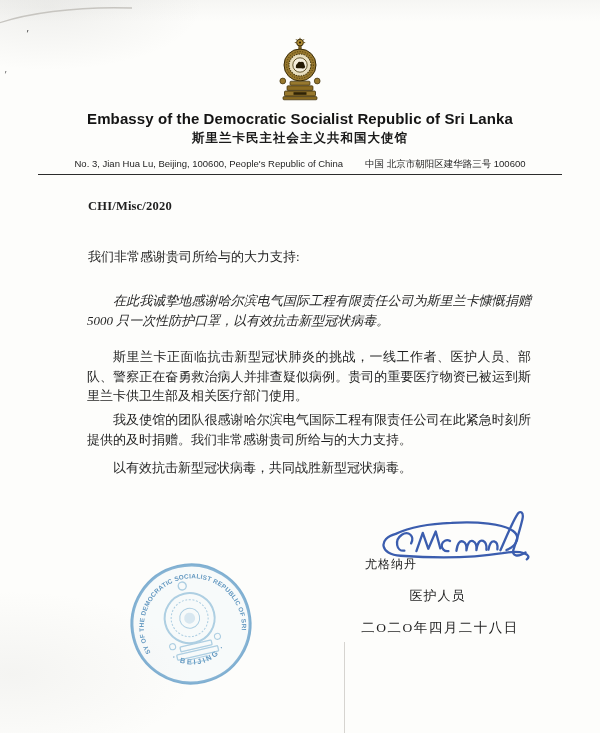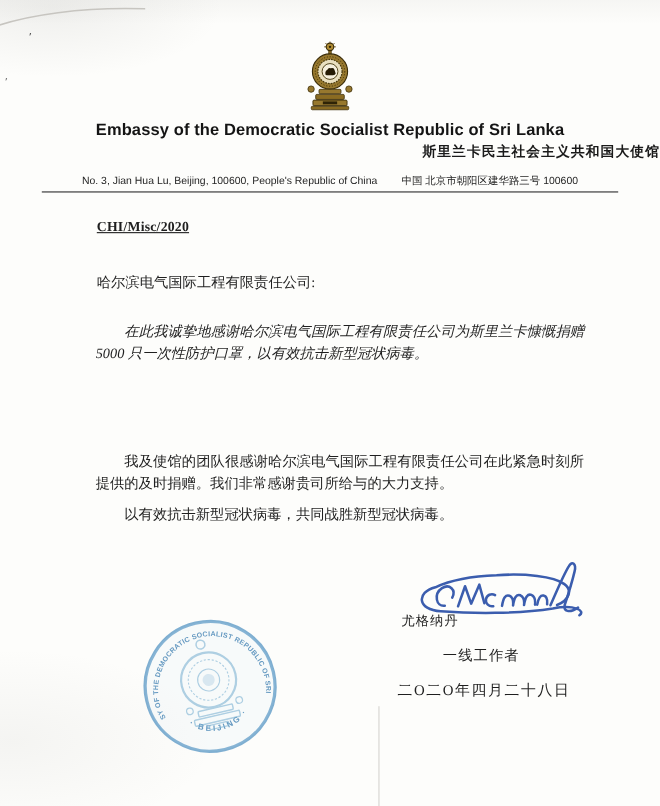--- a/index.html
+++ b/index.html
@@ -18,35 +18,35 @@
       linear-gradient(180deg, rgba(150,150,145,.07), transparent 3%);
   }
   .abs{position:absolute;}
 
   .title-en{
     left:0; right:0; top:110px; text-align:center;
     font-family:"Liberation Sans","DejaVu Sans",sans-serif;
     font-weight:bold; font-size:15px; color:#141414; letter-spacing:.1px;
   }
   .title-zh{
-    left:0; right:0; top:130px; text-align:right;
+    left:0; right:0; top:130px; text-align:center;
     font-weight:bold; font-size:12.5px; color:#1a1a1a; letter-spacing:1px;
   }
   .address{
     left:0; right:0; top:158px; text-align:center;
     font-family:"Liberation Sans","DejaVu Sans",sans-serif;
     font-size:9.5px; color:#242424;
   }
   .address .gap{display:inline-block; width:22px;}
   .rule{
     left:38px; width:524px; top:174px; height:0;
     border-top:1.6px solid #2c2c2c;
   }
   .ref{
-    left:88px; top:199px; font-size:12.5px; font-weight:600; letter-spacing:.2px;text-decoration:underline;
+    left:88px; top:199px; font-size:12.5px; font-weight:600; letter-spacing:.2px;
   }
   .recipient{
     left:88px; top:247px; font-size:13px; line-height:19px; font-weight:500;
   }
   .para{
     left:87px; width:444px; font-size:13px; line-height:19.5px;
     text-align:justify; text-indent:2em; font-weight:500;
   }
   .p1{top:291px;font-style:italic;} .p2{top:347px;} .p3{top:410px;} .p4{top:458px;}
 
@@ -101,41 +101,42 @@
   <div class="abs title-en">Embassy of the Democratic Socialist Republic of Sri Lanka</div>
   <div class="abs title-zh">斯里兰卡民主社会主义共和国大使馆</div>
   <div class="abs address">
     <span>No. 3, Jian Hua Lu, Beijing, 100600, People's Republic of China</span><span class="gap"></span><span>中国 北京市朝阳区建华路三号 100600</span>
   </div>
   <div class="abs rule"></div>
 
   <div class="abs ref">CHI/Misc/2020</div>
 
   <div class="abs recipient">
-    <div>哈尔滨电气国际工程有限责任公司:</div>
+    <div>我们非常感谢贵司所给与的大力支持:</div>
   </div>
 
   <div class="abs para p1">在此我诚挚地感谢哈尔滨电气国际工程有限责任公司为斯里兰卡慷慨捐赠 5000 只一次性防护口罩，以有效抗击新型冠状病毒。</div>
+  <div class="abs para p2">斯里兰卡正面临抗击新型冠状肺炎的挑战，一线工作者、医护人员、部队、警察正在奋勇救治病人并排查疑似病例。贵司的重要医疗物资已被运到斯里兰卡供卫生部及相关医疗部门使用。</div>
   <div class="abs para p3">我及使馆的团队很感谢哈尔滨电气国际工程有限责任公司在此紧急时刻所提供的及时捐赠。我们非常感谢贵司所给与的大力支持。</div>
   <div class="abs para p4">以有效抗击新型冠状病毒，共同战胜新型冠状病毒。</div>
 
   <svg class="abs autograph" width="168" height="62" viewBox="0 0 168 62">
     <g fill="none" stroke="#2b50a8" stroke-width="2.3" stroke-linecap="round" stroke-linejoin="round" opacity="0.92" transform="rotate(-2 84 31)">
       <path d="M30 24 C 12 28, 13 44, 34 46 C 62 49, 104 51, 136 47 C 156 44, 166 50, 160 54 M30 24 C 44 18, 64 15, 86 15 C 112 14, 138 18, 147 25 C 155 31, 151 40, 140 44"></path>
       <path d="M38 41 C 30 42, 28 30, 36 25 C 43 21, 49 27, 45 34"></path>
       <path d="M50 42 L 57 24 L 62 40 L 70 23 L 74 40"></path>
       <path d="M84 33 a 5.5 5.5 0 1 0 -2 10"></path>
       <path d="M90 43 q 2 -11 7 -9 q 4 2 3 9 q 2 -11 7 -9 q 4 2 3 9 q 2 -11 7 -9 q 4 2 3 9"></path>
       <path d="M122 43 q 2 -9 6 -8 q 4 1 3 8"></path>
       <path d="M134 44 C 139 34, 146 18, 152 9 C 155 4, 159 7, 157 14 C 154 25, 150 36, 147 44 C 145 50, 151 52, 159 47"></path>
     </g>
   </svg>
 
   <div class="abs sig-name">尤格纳丹</div>
-  <div class="abs sig-title">一线工作者</div>
+  <div class="abs sig-title">医护人员</div>
   <div class="abs sig-date">二O二O年四月二十八日</div>
 
   <svg class="abs seal" width="142" height="148" viewBox="0 0 142 148">
     <defs>
       <path id="sealTopArc" d="M 24.1 87.8 A 49 49 0 1 1 117.9 87.8"></path>
       <path id="sealBottomArc" d="M 35.3 87.5 A 39 39 0 0 0 106.7 87.5"></path>
     </defs>
     <g transform="rotate(-13 71 72)">
       <circle cx="71" cy="72" r="59" fill="none" stroke="#4b8fc0" stroke-width="3" opacity="0.8"></circle>
       <circle cx="71" cy="72" r="59" fill="#bcd8ea" opacity="0.10"></circle>

